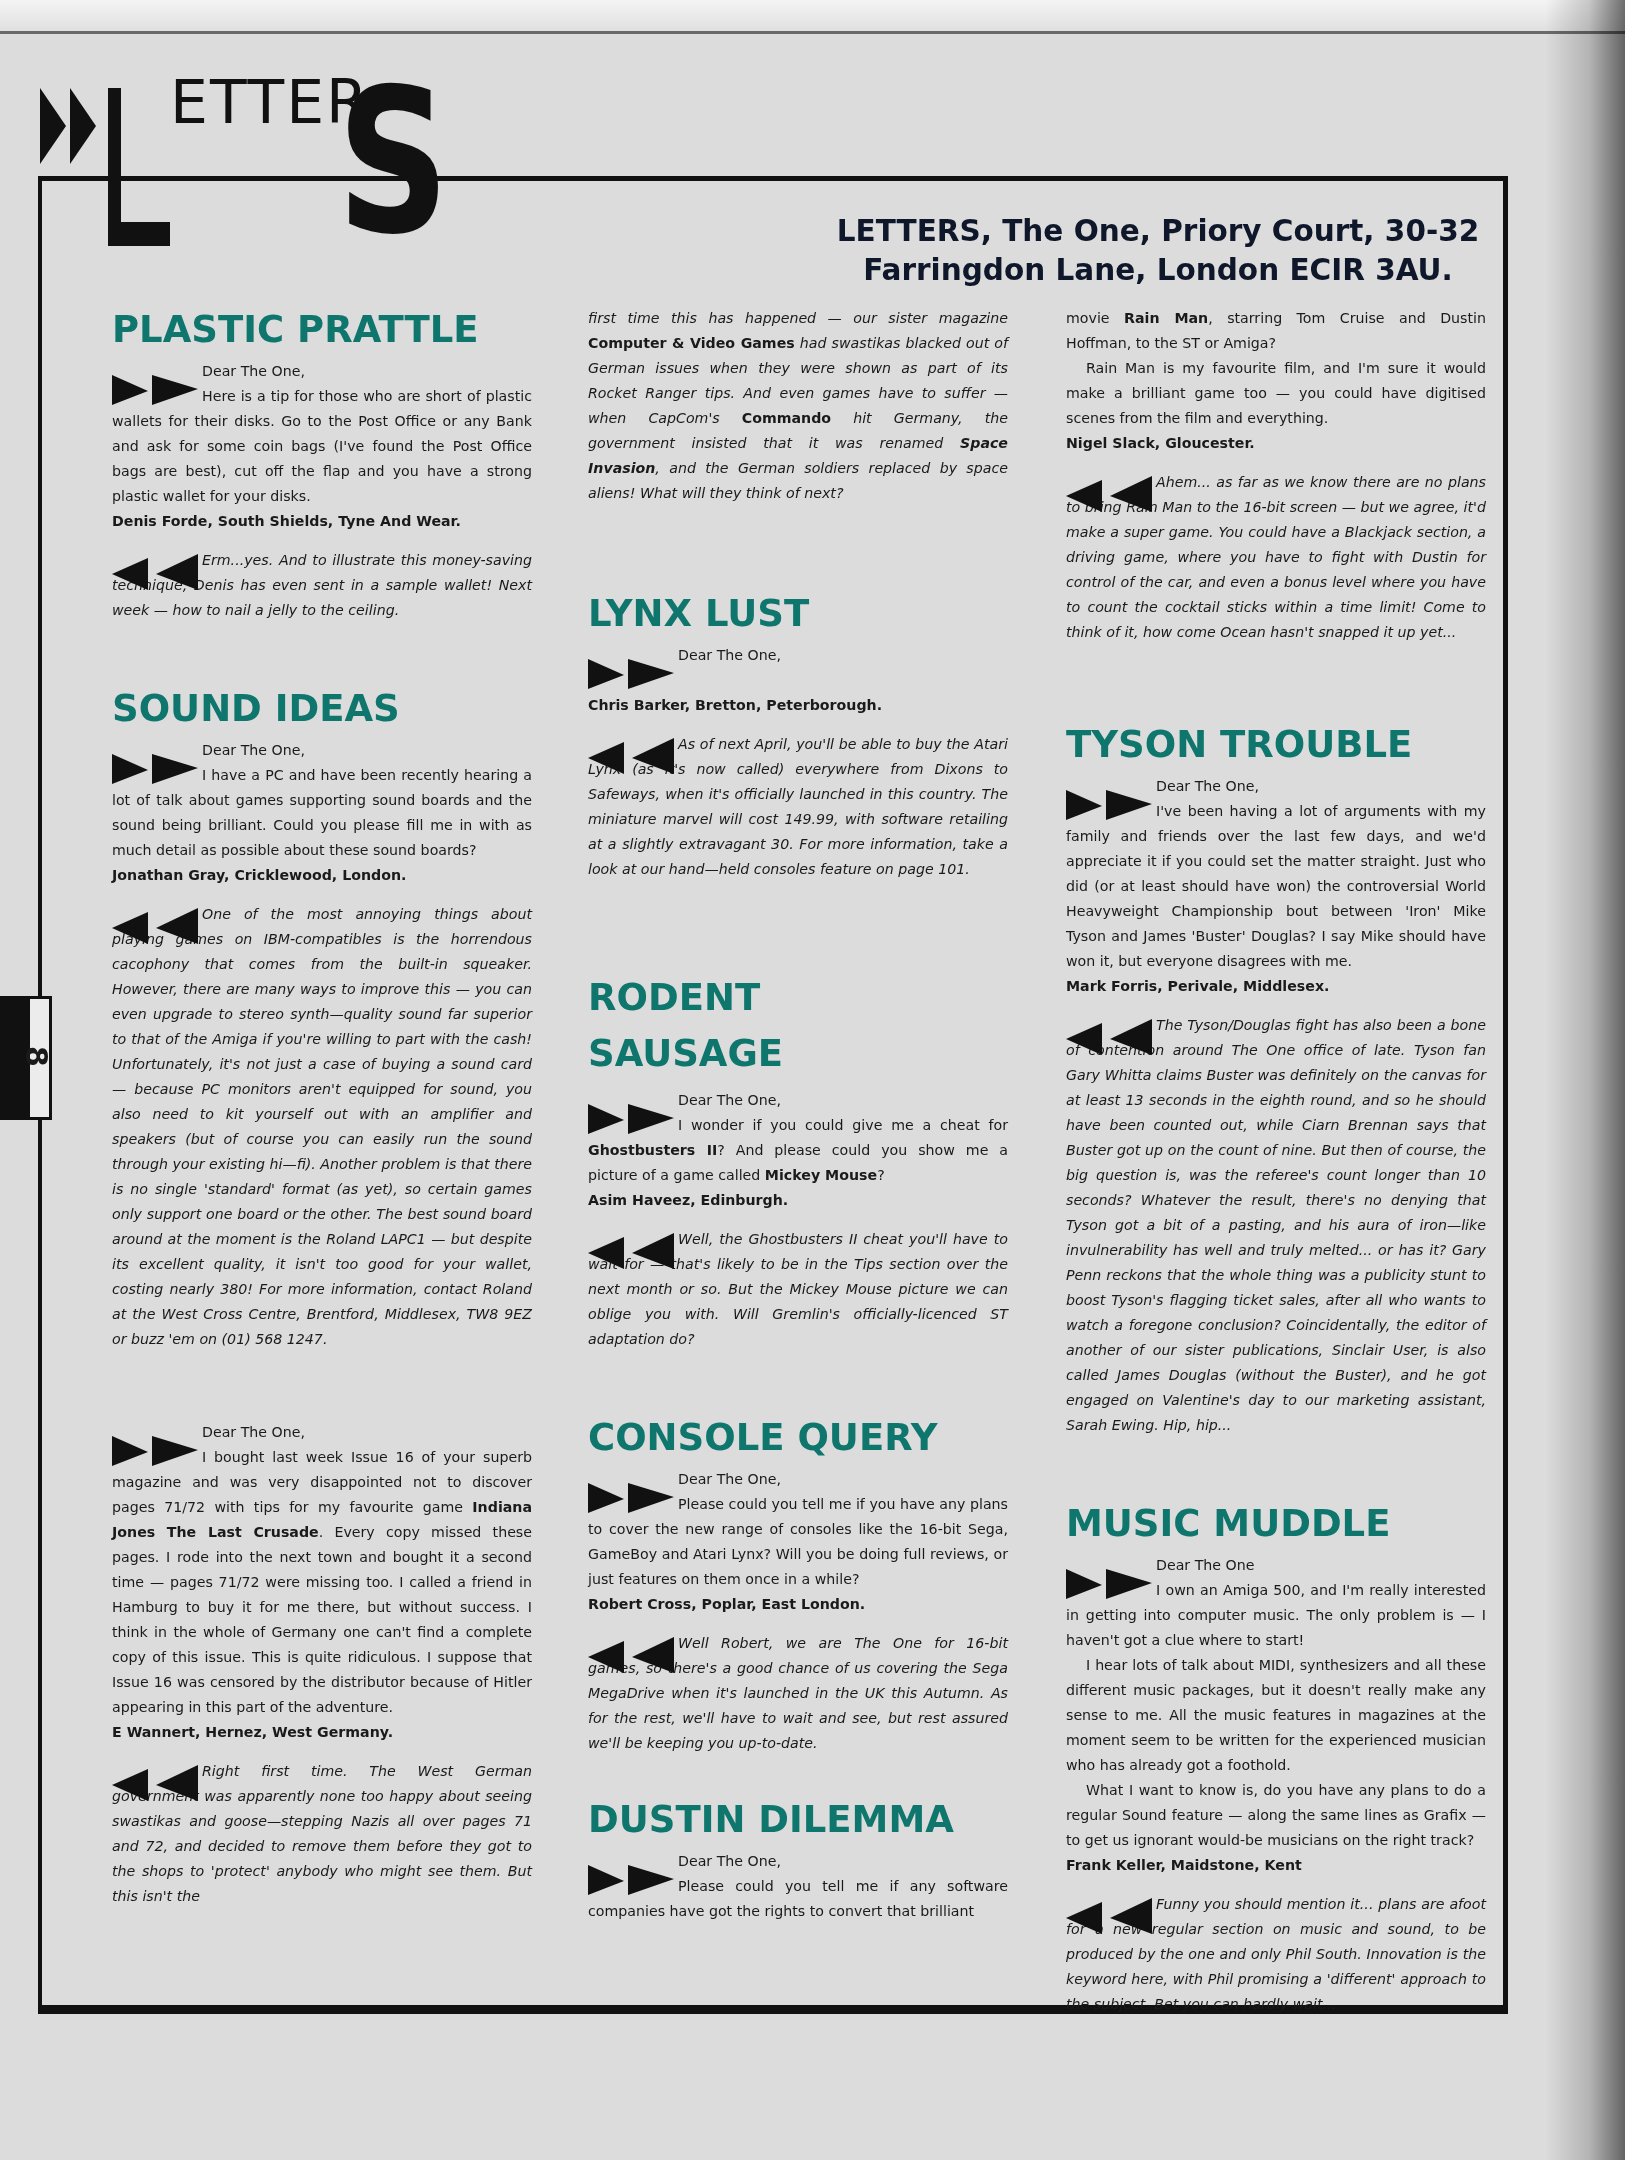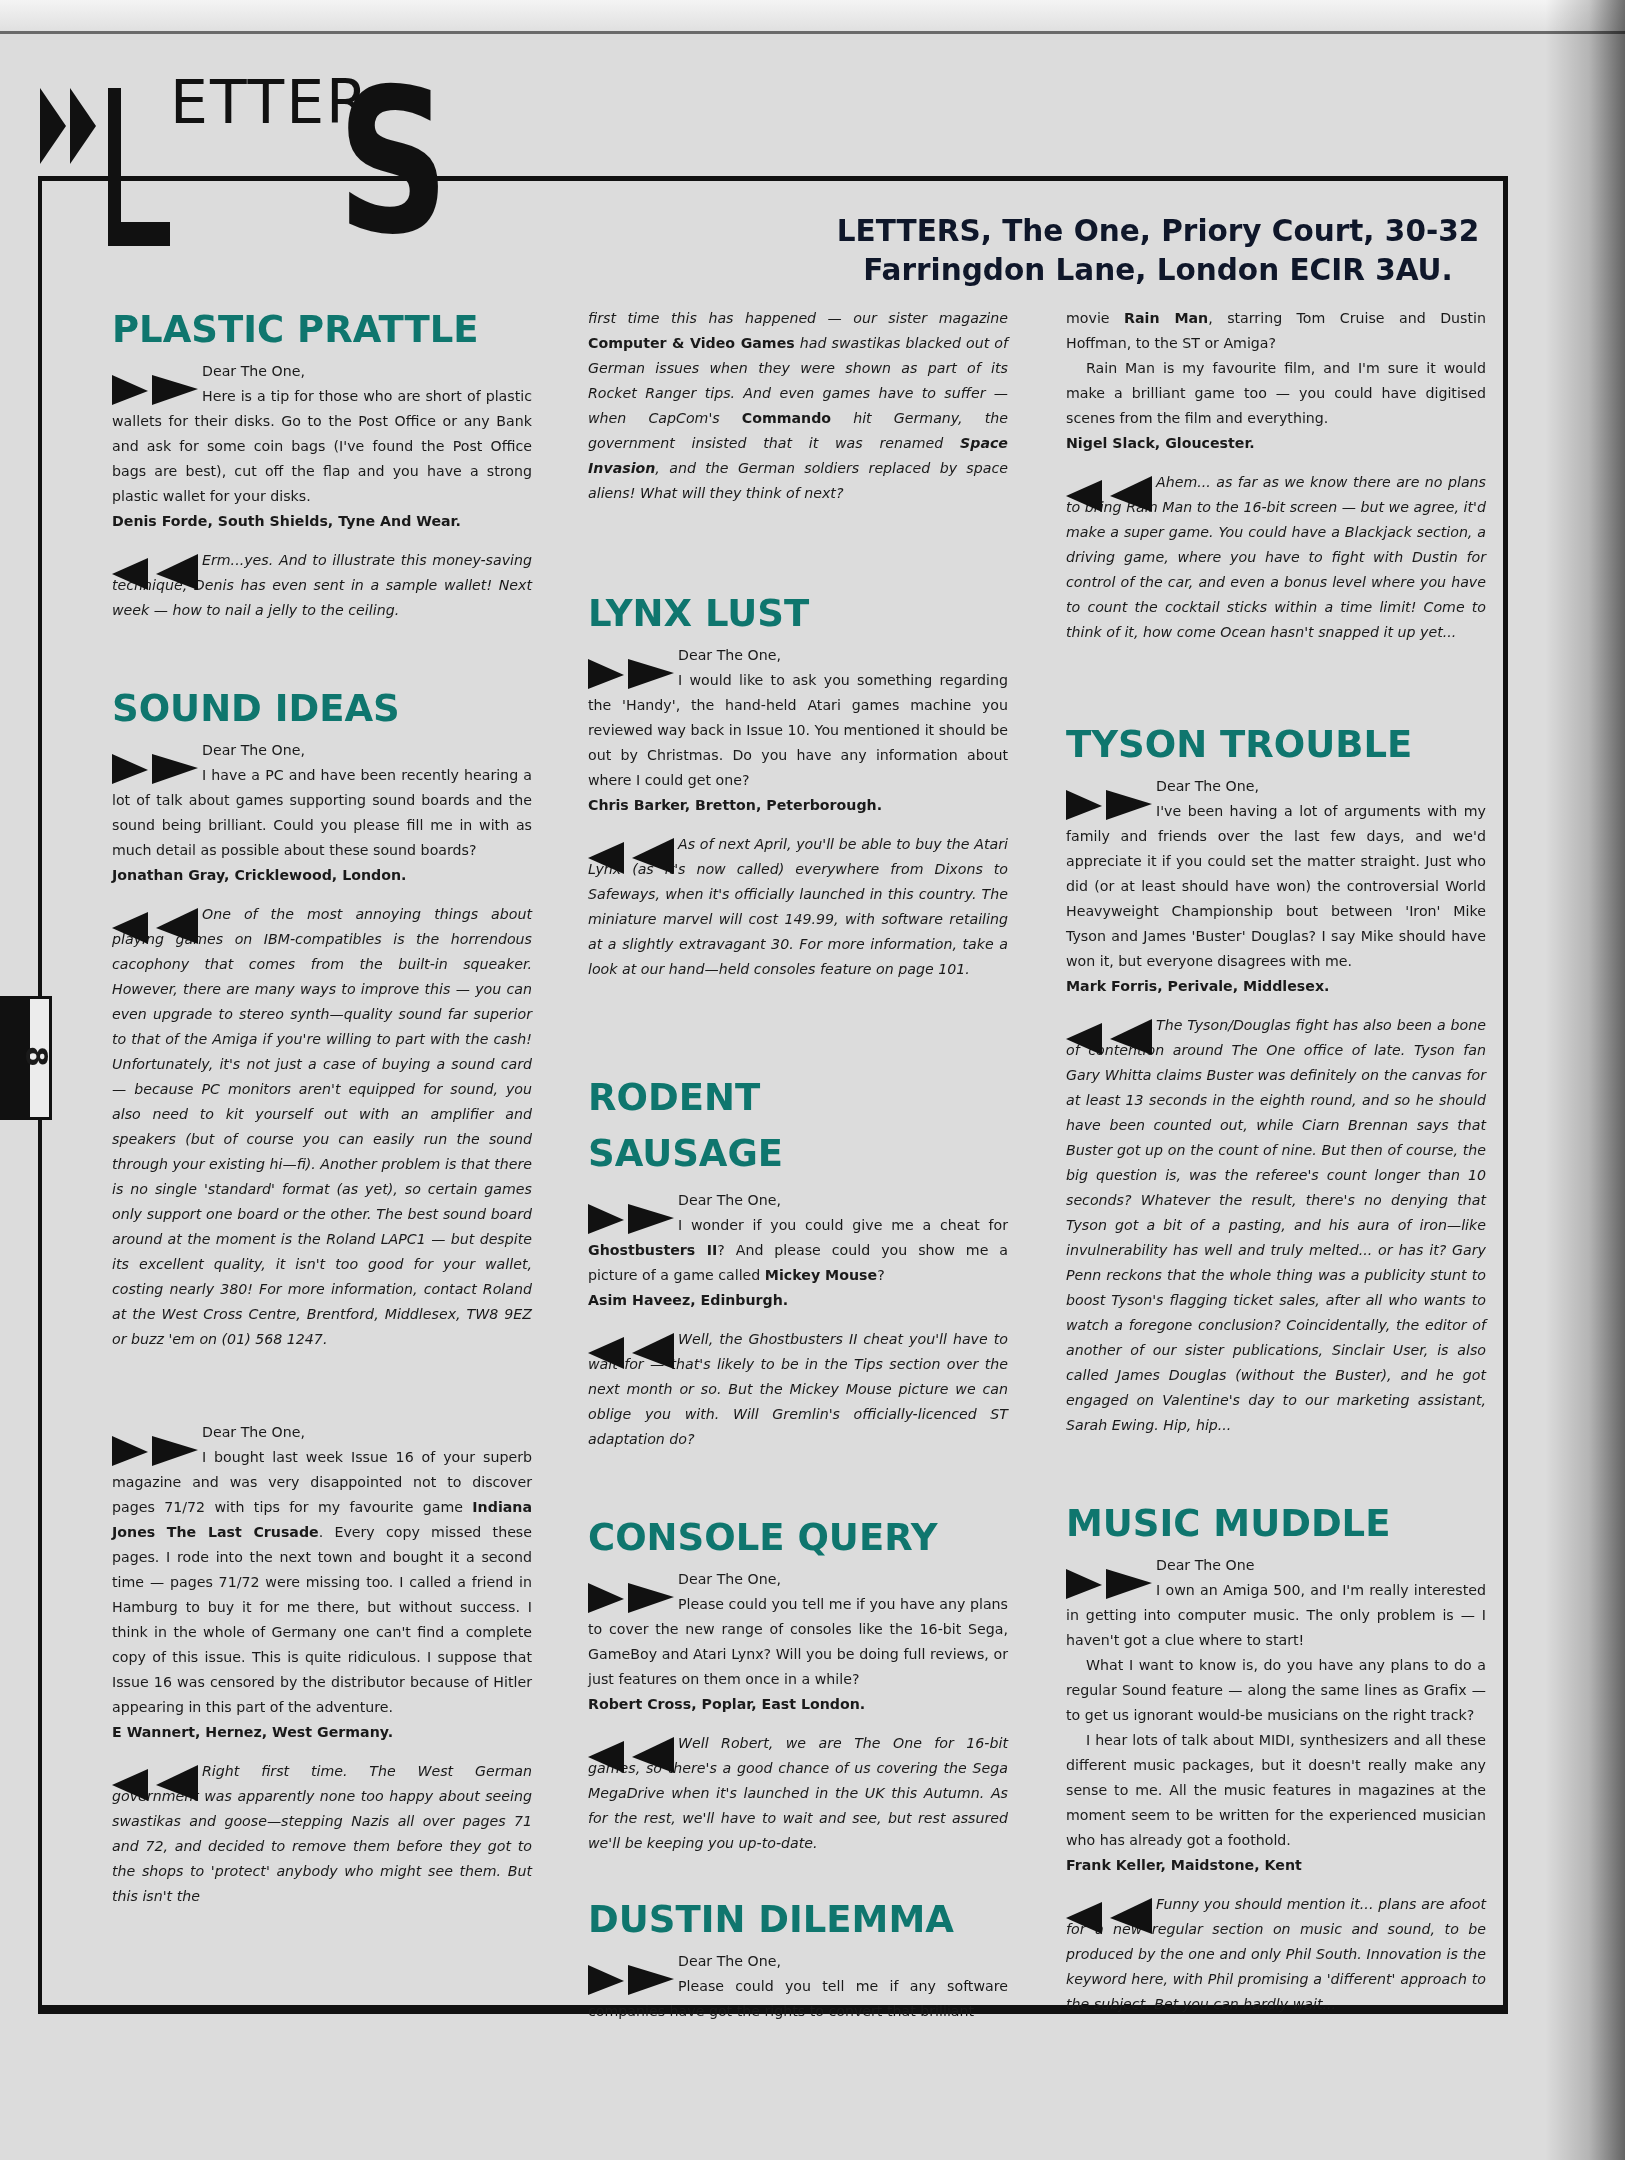--- a/index.html
+++ b/index.html
@@ -195,21 +195,20 @@
 
   <section>
     <h2 class="hdl">LYNX LUST</h2>
     <div class="letter">
       <div class="dear-row">
         <svg class="arrows" viewBox="0 0 86 36">
             <polygon points="0,6 36,22 0,36" fill="#111"></polygon>
             <polygon points="40,6 86,20 40,36" fill="#111"></polygon>
           </svg>
         <p>Dear The One,</p>
-        <p style="margin-left:-90px;text-indent:90px;">I would like to ask you something regarding the 'Handy', the hand-held Atari games machine you reviewed way back in Issue 10. You mentioned it should be out by Christmas. Do you have any information about where I could get one?</p>
       </div>
       <p class="sig">Chris Barker, Bretton, Peterborough.</p>
       <div class="reply">
         <svg class="arrows" viewBox="0 0 86 36">
             <polygon points="36,4 0,20 36,36" fill="#111"></polygon>
             <polygon points="86,0 44,20 86,36" fill="#111"></polygon>
           </svg>
         <p style="text-indent:90px;">As of next April, you'll be able to buy the Atari Lynx (as it's now called) everywhere from Dixons to Safeways, when it's officially launched in this country. The miniature marvel will cost 149.99, with software retailing at a slightly extravagant 30. For more information, take a look at our hand—held consoles feature on page 101.</p>
       </div>
     </div>
@@ -324,22 +323,22 @@
     <h2 class="hdl">MUSIC MUDDLE</h2>
     <div class="letter">
       <div class="dear-row">
         <svg class="arrows" viewBox="0 0 86 36">
             <polygon points="0,6 36,22 0,36" fill="#111"></polygon>
             <polygon points="40,6 86,20 40,36" fill="#111"></polygon>
           </svg>
         <p>Dear The One</p>
         <p style="margin-left:-90px;text-indent:90px;">I own an Amiga 500, and I'm really interested in getting into computer music. The only problem is — I haven't got a clue where to start!</p>
       </div>
+      <p class="indent">I hear lots of talk about MIDI, synthesizers and all these different music packages, but it doesn't really make any sense to me. All the music features in magazines at the moment seem to be written for the experienced musician who has already got a foothold.</p>
       <p class="indent">What I want to know is, do you have any plans to do a regular Sound feature — along the same lines as Grafix — to get us ignorant would-be musicians on the right track?</p>
-      <p class="indent">I hear lots of talk about MIDI, synthesizers and all these different music packages, but it doesn't really make any sense to me. All the music features in magazines at the moment seem to be written for the experienced musician who has already got a foothold.</p>
       <p class="sig">Frank Keller, Maidstone, Kent</p>
       <div class="reply">
         <svg class="arrows" viewBox="0 0 86 36">
             <polygon points="36,4 0,20 36,36" fill="#111"></polygon>
             <polygon points="86,0 44,20 86,36" fill="#111"></polygon>
           </svg>
         <p style="text-indent:90px;">Funny you should mention it... plans are afoot for a new regular section on music and sound, to be produced by the one and only Phil South. Innovation is the keyword here, with Phil promising a 'different' approach to the subject. Bet you can hardly wait...</p>
       </div>
     </div>
   </section>

